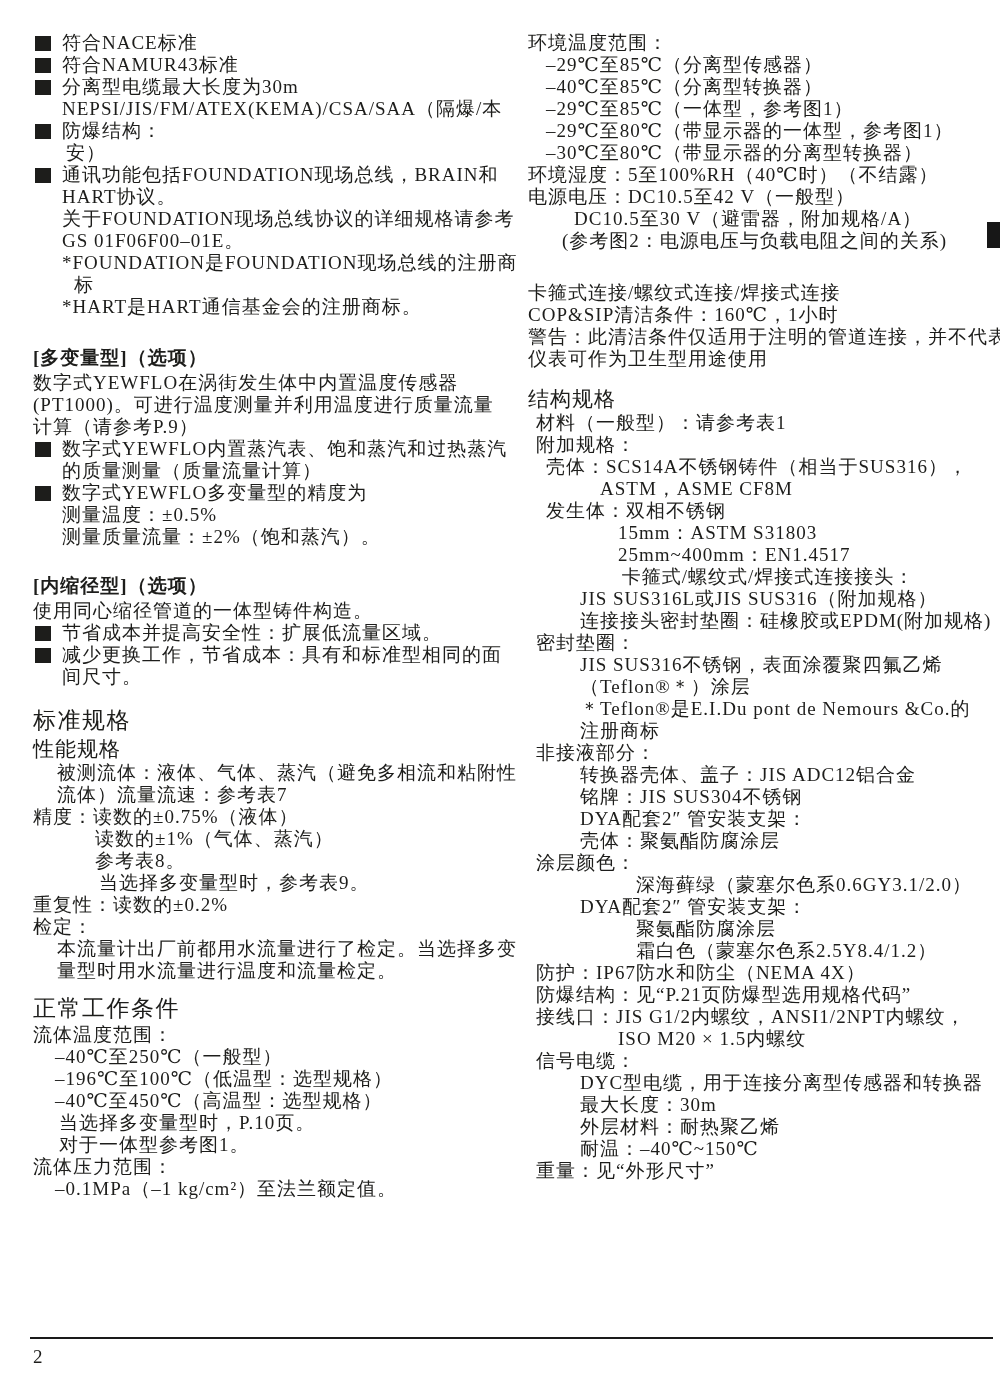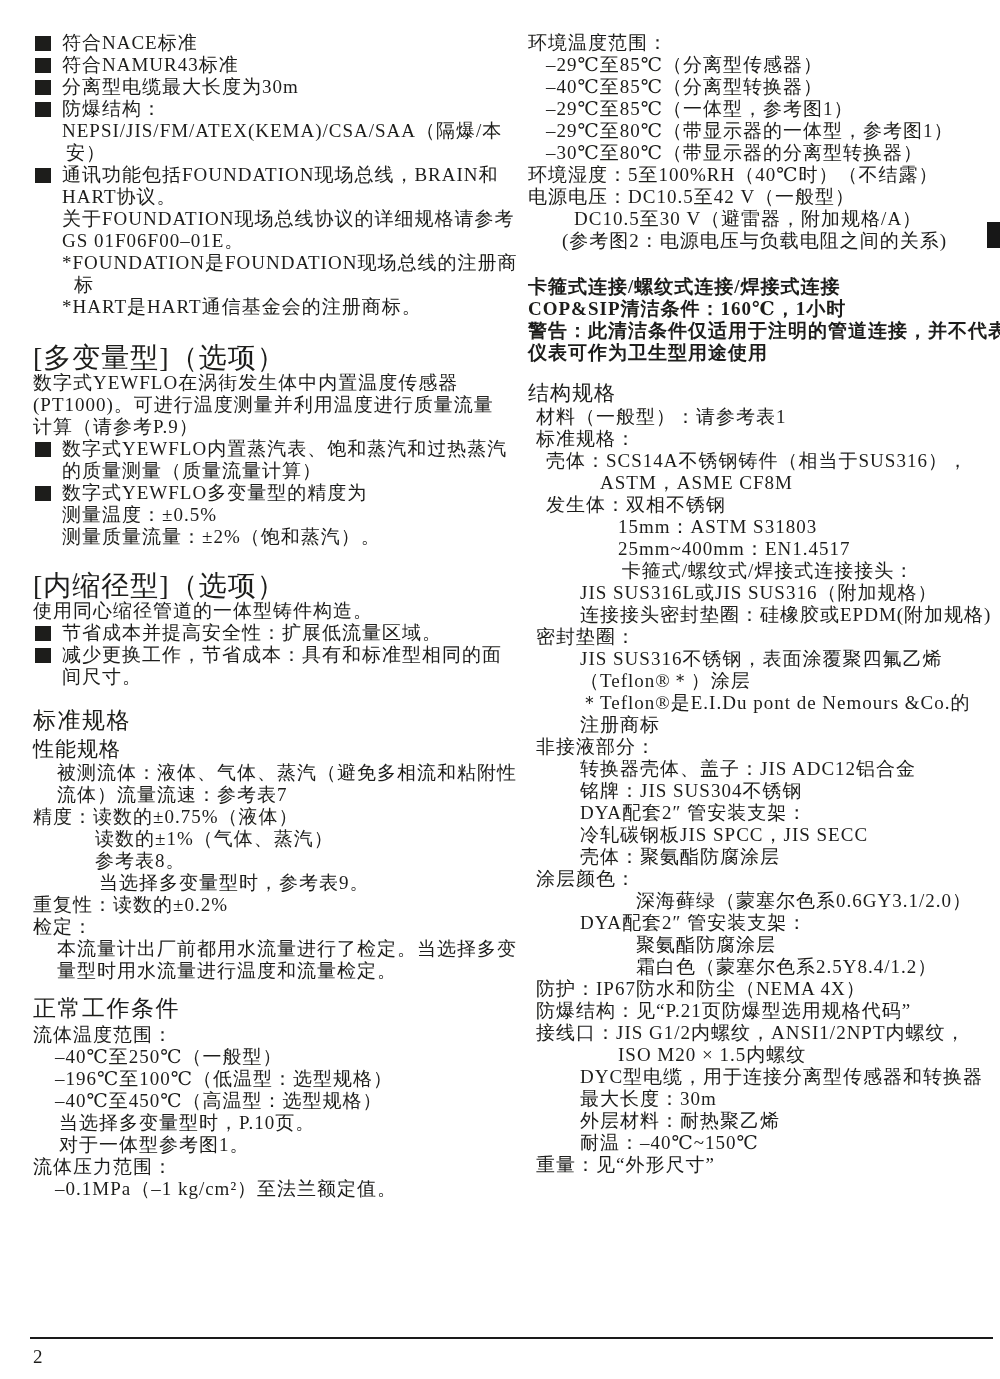--- a/index.html
+++ b/index.html
@@ -15,21 +15,21 @@
   .col{position:absolute;top:32px;}
   .col-left{left:33px;width:478px;}
   .col-right{left:528px;width:468px;}
   .line{
     font-size:19px;
     line-height:22px;
     letter-spacing:1px;
     white-space:nowrap;
   }
   .h1{font-size:23px;line-height:30px;letter-spacing:1.5px;}
-  .h2{font-size:28px;line-height:28px;letter-spacing:1px;}
+  .h2{font-size:19px;line-height:28px;letter-spacing:1px;font-weight:bold;}
   .h3{font-size:21px;line-height:26px;letter-spacing:1px;}
   .bullet{position:relative;padding-left:29px;}
   .sq{
     position:absolute;left:2px;top:4px;
     width:16px;height:15px;
     background:#1d1d1b;
   }
   .footer-rule{
     position:absolute;left:30px;top:1337px;
     width:963px;height:2px;background:#1a1a1a;
@@ -45,22 +45,22 @@
 </style>
 </head>
 <body>
 
 <div class="page">
   <div class="col col-left">
       <div>
         <div class="line bullet"><span class="sq"></span><span>符合NACE标准</span></div>
         <div class="line bullet"><span class="sq"></span><span>符合NAMUR43标准</span></div>
         <div class="line bullet"><span class="sq"></span><span>分离型电缆最大长度为30m</span></div>
+        <div class="line" style="padding-left: 29px;">NEPSI/JIS/FM/ATEX(KEMA)/CSA/SAA（隔爆/本</div>
         <div class="line bullet"><span class="sq"></span><span>防爆结构：</span></div>
-        <div class="line" style="padding-left: 29px;">NEPSI/JIS/FM/ATEX(KEMA)/CSA/SAA（隔爆/本</div>
         <div class="line" style="padding-left: 33px;">安）</div>
         <div class="line bullet"><span class="sq"></span><span>通讯功能包括FOUNDATION现场总线，BRAIN和</span></div>
         <div class="line" style="padding-left: 29px;">HART协议。</div>
         <div class="line" style="padding-left: 29px;">关于FOUNDATION现场总线协议的详细规格请参考</div>
         <div class="line" style="padding-left: 29px;">GS 01F06F00–01E。</div>
         <div class="line" style="padding-left: 29px;">*FOUNDATION是FOUNDATION现场总线的注册商</div>
         <div class="line" style="padding-left: 41px;">标</div>
         <div class="line" style="padding-left: 29px;">*HART是HART通信基金会的注册商标。</div>
       </div>
       <div style="margin-top: 26px;">
@@ -113,58 +113,58 @@
         <div class="line" style="padding-left: 18px;">–29℃至85℃（分离型传感器）</div>
         <div class="line" style="padding-left: 18px;">–40℃至85℃（分离型转换器）</div>
         <div class="line" style="padding-left: 18px;">–29℃至85℃（一体型，参考图1）</div>
         <div class="line" style="padding-left: 18px;">–29℃至80℃（带显示器的一体型，参考图1）</div>
         <div class="line" style="padding-left: 18px;">–30℃至80℃（带显示器的分离型转换器）</div>
         <div class="line">环境湿度：5至100%RH（40℃时）（不结露）</div>
         <div class="line">电源电压：DC10.5至42 V（一般型）</div>
         <div class="line" style="padding-left: 46px;">DC10.5至30 V（避雷器，附加规格/A）</div>
         <div class="line" style="padding-left: 34px;">(参考图2：电源电压与负载电阻之间的关系)</div>
       </div>
-      <div style="margin-top: 24px; font-weight: bold;">
+      <div style="margin-top: 30px;">
         <div class="line">卡箍式连接/螺纹式连接/焊接式连接</div>
         <div class="line">COP&amp;SIP清洁条件：160℃，1小时</div>
         <div class="line">警告：此清洁条件仅适用于注明的管道连接，并不代表</div>
         <div class="line">仪表可作为卫生型用途使用</div>
       </div>
       <div style="margin-top: 16px;">
         <div class="line h3">结构规格</div>
         <div class="line" style="padding-left: 8px;">材料（一般型）：请参考表1</div>
-        <div class="line" style="padding-left: 8px;">标准规格：</div>
+        <div class="line" style="padding-left: 8px;">附加规格：</div>
         <div class="line" style="padding-left: 18px;">壳体：SCS14A不锈钢铸件（相当于SUS316），</div>
         <div class="line" style="padding-left: 72px;">ASTM，ASME CF8M</div>
         <div class="line" style="padding-left: 18px;">发生体：双相不锈钢</div>
         <div class="line" style="padding-left: 90px;">15mm：ASTM S31803</div>
         <div class="line" style="padding-left: 90px;">25mm~400mm：EN1.4517</div>
         <div class="line" style="padding-left: 12px; text-align: center;">卡箍式/螺纹式/焊接式连接接头：</div>
         <div class="line" style="padding-left: 52px;">JIS SUS316L或JIS SUS316（附加规格）</div>
         <div class="line" style="padding-left: 52px;">连接接头密封垫圈：硅橡胶或EPDM(附加规格)</div>
         <div class="line" style="padding-left: 8px;">密封垫圈：</div>
         <div class="line" style="padding-left: 52px;">JIS SUS316不锈钢，表面涂覆聚四氟乙烯</div>
         <div class="line" style="padding-left: 52px;">（Teflon®＊）涂层</div>
         <div class="line" style="padding-left: 52px;">＊Teflon®是E.I.Du pont de Nemours &amp;Co.的</div>
         <div class="line" style="padding-left: 52px;">注册商标</div>
         <div class="line" style="padding-left: 8px;">非接液部分：</div>
         <div class="line" style="padding-left: 52px;">转换器壳体、盖子：JIS ADC12铝合金</div>
         <div class="line" style="padding-left: 52px;">铭牌：JIS SUS304不锈钢</div>
         <div class="line" style="padding-left: 52px;">DYA配套2″ 管安装支架：</div>
-        <div class="line" style="padding-left: 52px;">冷轧碳钢板JIS SPCC，JIS SECC</div>
         <div class="line" style="padding-left: 52px;">壳体：聚氨酯防腐涂层</div>
         <div class="line" style="padding-left: 8px;">涂层颜色：</div>
         <div class="line" style="padding-left: 108px;">深海藓绿（蒙塞尔色系0.6GY3.1/2.0）</div>
         <div class="line" style="padding-left: 52px;">DYA配套2″ 管安装支架：</div>
         <div class="line" style="padding-left: 108px;">聚氨酯防腐涂层</div>
         <div class="line" style="padding-left: 108px;">霜白色（蒙塞尔色系2.5Y8.4/1.2）</div>
         <div class="line" style="padding-left: 8px;">防护：IP67防水和防尘（NEMA 4X）</div>
         <div class="line" style="padding-left: 8px;">防爆结构：见“P.21页防爆型选用规格代码”</div>
         <div class="line" style="padding-left: 8px;">接线口：JIS G1/2内螺纹，ANSI1/2NPT内螺纹，</div>
         <div class="line" style="padding-left: 90px;">ISO M20 × 1.5内螺纹</div>
+        <div class="line" style="padding-left: 8px;">信号电缆：</div>
         <div class="line" style="padding-left: 52px;">DYC型电缆，用于连接分离型传感器和转换器</div>
         <div class="line" style="padding-left: 52px;">最大长度：30m</div>
         <div class="line" style="padding-left: 52px;">外层材料：耐热聚乙烯</div>
         <div class="line" style="padding-left: 52px;">耐温：–40℃~150℃</div>
         <div class="line" style="padding-left: 8px;">重量：见“外形尺寸”</div>
       </div>
     </div>
   <div class="ink-mark"></div>
   <div class="footer-rule"></div>
   <div class="page-num">2</div>

